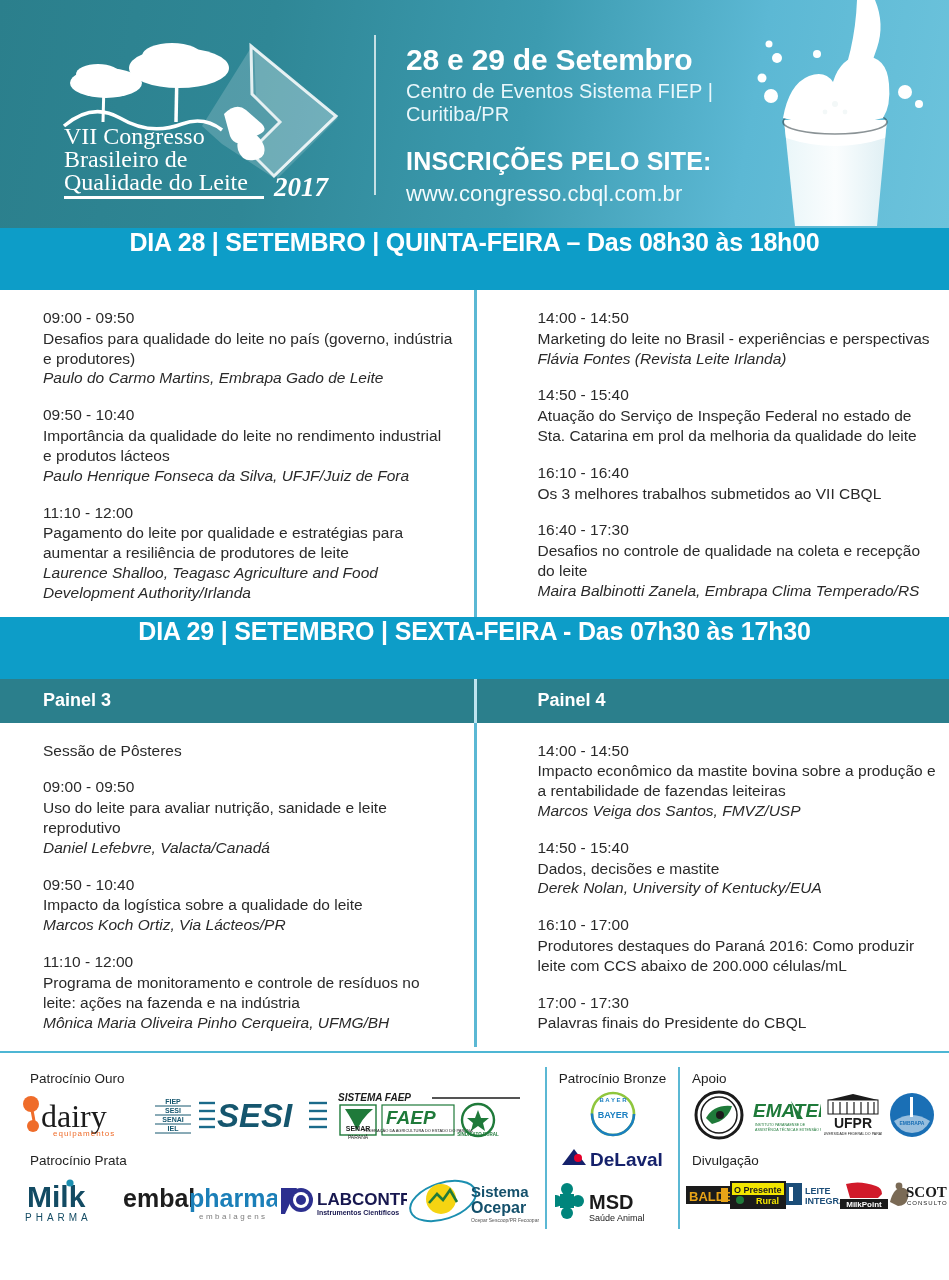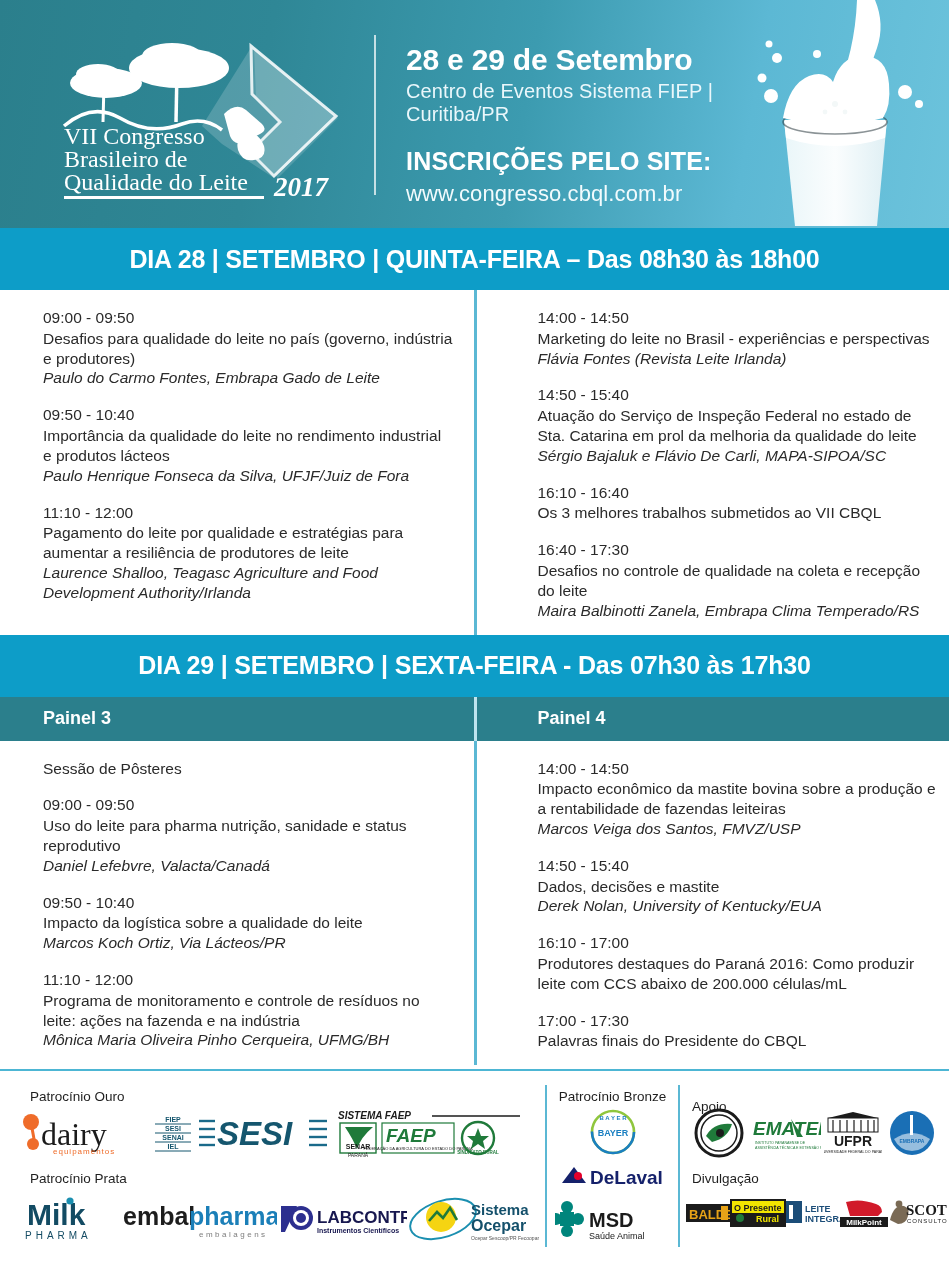--- a/index.html
+++ b/index.html
@@ -38,21 +38,21 @@
     letter-spacing: .2px;
   }
   .h-url { font-size: 22px; color: #f2fbfd; margin-top: 5px; letter-spacing: .1px; }
 
   
   .milk-art { position: absolute; right: 0; top: 0; width: 250px; height: 228px; }
 
   
   .day-banner {
     width: 949px; height: 62px; background: #0d9dc8;
-    display: flex; align-items: center; justify-content: center;
+    display: flex; align-items: flex-start; justify-content: center;
   }
   .day-banner-text {
     color: #ffffff; font-size: 25px; font-weight: bold; letter-spacing: -0.2px;
   }
 
   
   .panel-bar {
     position: relative; width: 949px; height: 44px; background: #2b7f8c;
     display: flex;
   }
@@ -182,21 +182,21 @@
 
   <div id="days">
       <div class="day-banner">
         <div class="day-banner-text">DIA 28 | SETEMBRO | QUINTA-FEIRA – Das 08h30 às 18h00</div>
       </div>
       <div class="panel-body">
         <div class="panel-col">
           <div class="session">
             <div class="s-time">09:00 - 09:50</div>
             <div class="s-title">Desafios para qualidade do leite no país (governo, indústria e produtores)</div>
-            <div class="s-speaker">Paulo do Carmo Fontes, Embrapa Gado de Leite</div>
+            <div class="s-speaker">Paulo do Carmo Martins, Embrapa Gado de Leite</div>
           </div>
           <div class="session">
             <div class="s-time">09:50 - 10:40</div>
             <div class="s-title">Importância da qualidade do leite no rendimento industrial e produtos lácteos</div>
             <div class="s-speaker">Paulo Henrique Fonseca da Silva, UFJF/Juiz de Fora</div>
           </div>
           <div class="session">
             <div class="s-time">11:10 - 12:00</div>
             <div class="s-title">Pagamento do leite por qualidade e estratégias para aumentar a resiliência de produtores de leite</div>
             <div class="s-speaker">Laurence Shalloo, Teagasc Agriculture and Food Development Authority/Irlanda</div>
@@ -204,21 +204,20 @@
         </div>
         <div class="panel-col right">
           <div class="session">
             <div class="s-time">14:00 - 14:50</div>
             <div class="s-title">Marketing do leite no Brasil - experiências e perspectivas</div>
             <div class="s-speaker">Flávia Fontes (Revista Leite Irlanda)</div>
           </div>
           <div class="session">
             <div class="s-time">14:50 - 15:40</div>
             <div class="s-title">Atuação do Serviço de Inspeção Federal no estado de Sta. Catarina em prol da melhoria da qualidade do leite</div>
-            <div class="s-speaker">Sérgio Bajaluk e Flávio De Carli, MAPA-SIPOA/SC</div>
           </div>
           <div class="session">
             <div class="s-time">16:10 - 16:40</div>
             <div class="s-title">Os 3 melhores trabalhos submetidos ao VII CBQL</div>
           </div>
           <div class="session">
             <div class="s-time">16:40 - 17:30</div>
             <div class="s-title">Desafios no controle de qualidade na coleta e recepção do leite</div>
             <div class="s-speaker">Maira Balbinotti Zanela, Embrapa Clima Temperado/RS</div>
           </div>
@@ -233,21 +232,21 @@
         <div class="ph right">Painel 4</div>
         <div class="vdiv-bar"></div>
       </div>
       <div class="panel-body">
         <div class="panel-col">
           <div class="session">
             <div class="s-title">Sessão de Pôsteres</div>
           </div>
           <div class="session">
             <div class="s-time">09:00 - 09:50</div>
-            <div class="s-title">Uso do leite para pharma nutrição, sanidade e status reprodutivo</div>
+            <div class="s-title">Uso do leite para avaliar nutrição, sanidade e leite reprodutivo</div>
             <div class="s-speaker">Daniel Lefebvre, Valacta/Canadá</div>
           </div>
           <div class="session">
             <div class="s-time">09:50 - 10:40</div>
             <div class="s-title">Impacto da logística sobre a qualidade do leite</div>
             <div class="s-speaker">Marcos Koch Ortiz, Via Lácteos/PR</div>
           </div>
           <div class="session">
             <div class="s-time">11:10 - 12:00</div>
             <div class="s-title">Programa de monitoramento e controle de resíduos no leite: ações na fazenda e na indústria</div>
@@ -419,21 +418,21 @@
           <circle cx="1" cy="18" r="6" fill="#00857c"></circle>
             <circle cx="23" cy="18" r="6" fill="#00857c"></circle>
           <rect x="5" y="11" width="14" height="14" fill="#00857c"></rect>
           <text x="34" y="26" font-family="'Liberation Sans', sans-serif" font-size="20" font-weight="bold" fill="#1b1b1b">MSD</text>
           <text x="34" y="38" font-family="'Liberation Sans', sans-serif" font-size="9" fill="#1b1b1b">Saúde Animal</text>
         </svg>
       </div>
     </div>
 
     <div class="f-right">
-      <div class="f-label" style="position:absolute; left:12px; top:28px;">Apoio</div>
+      <div class="f-label" style="position:absolute; left:12px; top:18px;">Apoio</div>
 
       <div class="logo-row" style="position:absolute; left:8px; top:36px; width:258px; height:52px;">
 
         <div class="lg" style="width:62px;">
           <svg width="50" height="50" viewBox="0 0 50 50">
             <circle cx="25" cy="25" r="23" fill="none" stroke="#1b1b1b" stroke-width="3"></circle>
             <circle cx="25" cy="25" r="18" fill="none" stroke="#1b1b1b" stroke-width="1.5"></circle>
             <path d="M12 28 q8 -14 26 -12 q-4 14 -20 18 z" fill="#1f7a3a"></path>
             <circle cx="26" cy="25" r="4" fill="#1b1b1b"></circle>
           </svg>

